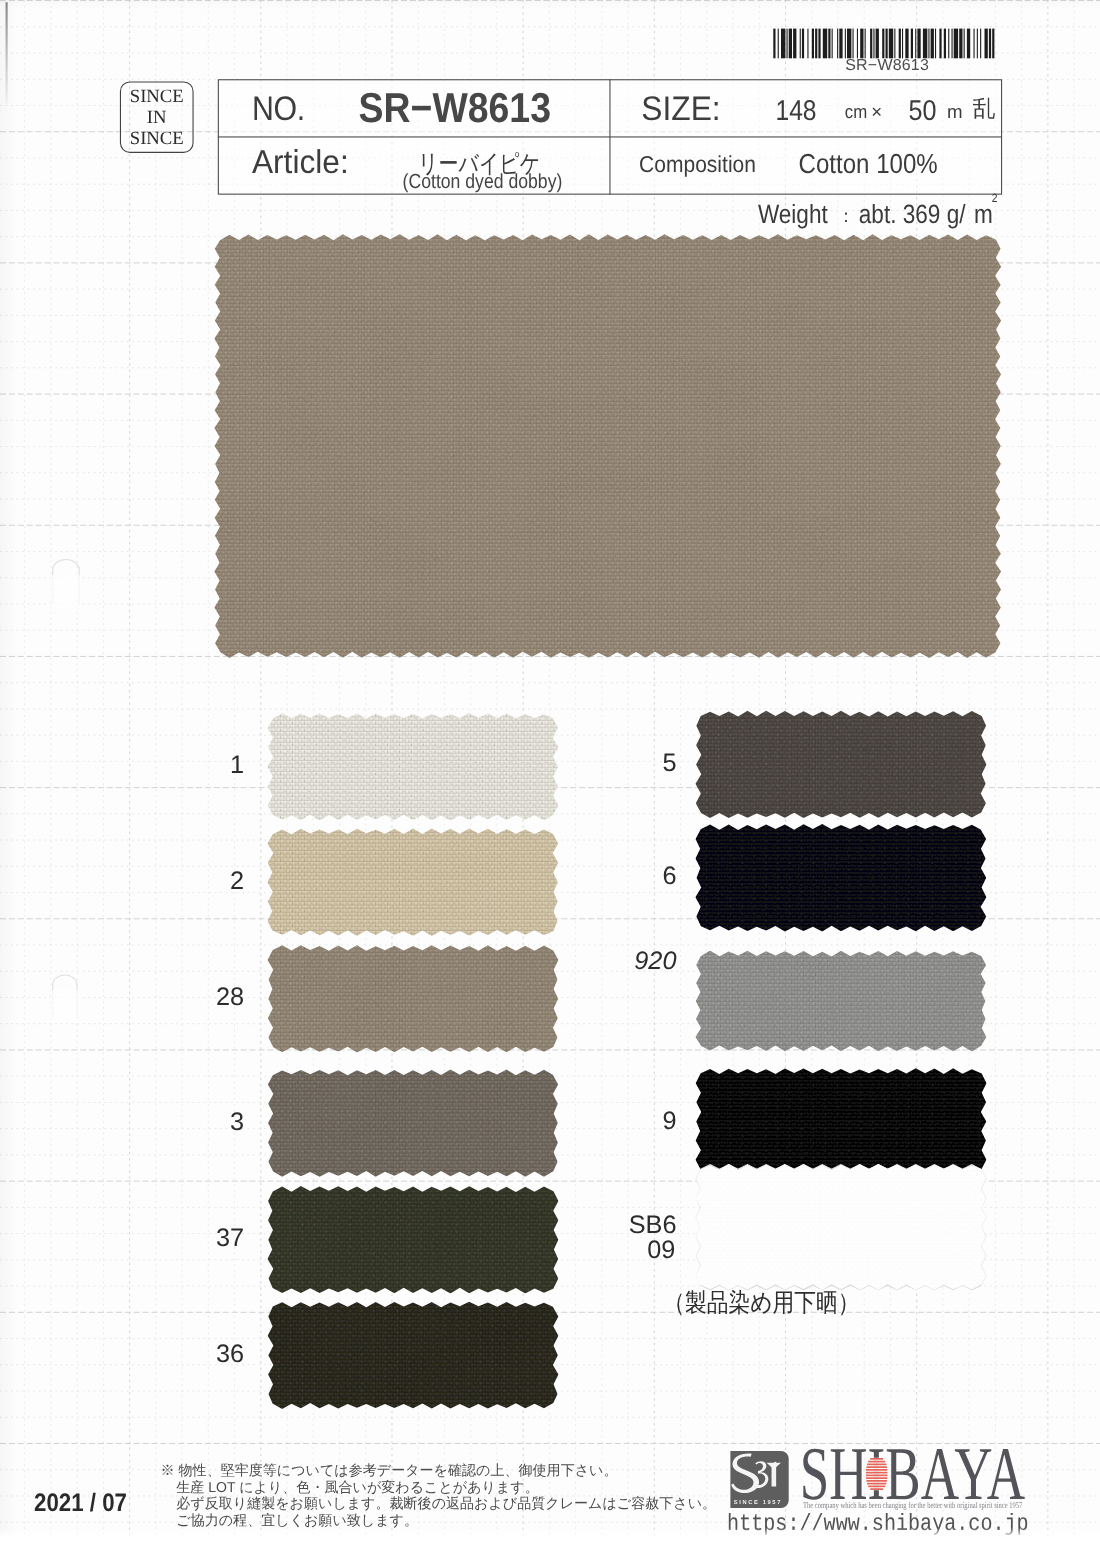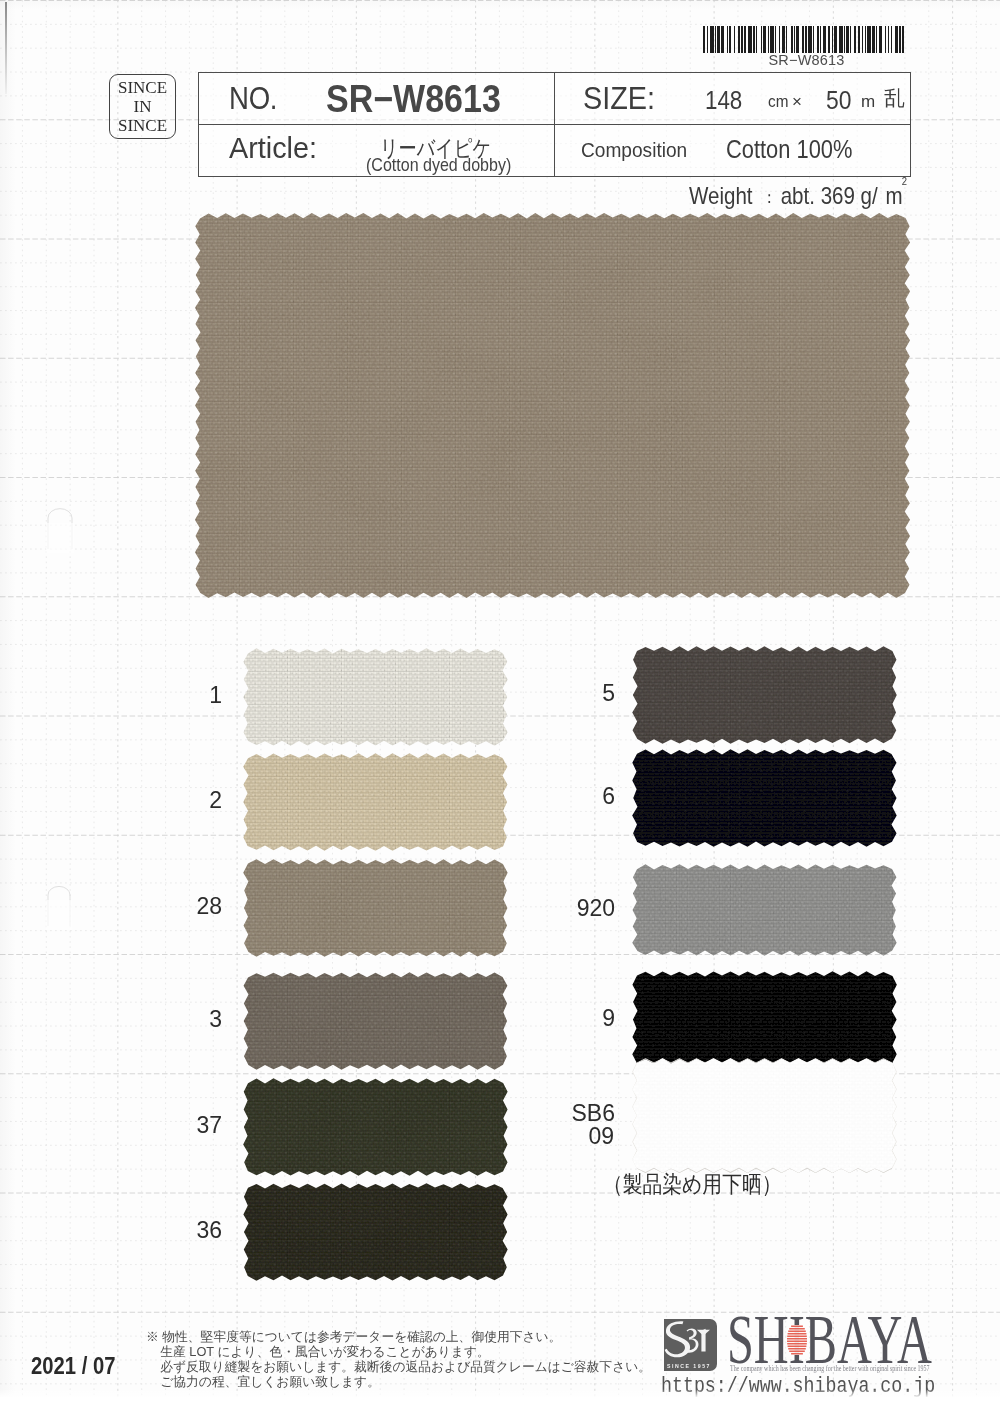--- a/index.html
+++ b/index.html
@@ -899,21 +899,21 @@
 
   <div id="codes">
       <div class="scode" style="left: 160px; top: 684px; width: 62px;">1</div>
       <div class="scode" style="left: 160px; top: 789px; width: 62px;">2</div>
       <div class="scode" style="left: 160px; top: 895px; width: 62px;">28</div>
       <div class="scode" style="left: 160px; top: 1008px; width: 62px;">3</div>
       <div class="scode" style="left: 160px; top: 1114px; width: 62px;">37</div>
       <div class="scode" style="left: 160px; top: 1219px; width: 62px;">36</div>
       <div class="scode" style="left: 534px; top: 682px; width: 81px;">5</div>
       <div class="scode" style="left: 534px; top: 785px; width: 81px;">6</div>
-      <div class="scode" style="left: 534px; top: 897px; width: 81px;">920</div>
+      <div class="scode" style="left: 534px; top: 862px; width: 81px; font-style: italic;">920</div>
       <div class="scode" style="left: 534px; top: 1007px; width: 81px;">9</div>
       <div class="scode" style="left: 534px; top: 1102px; width: 81px;">SB6</div>
       <div class="scode" style="left: 533px; top: 1125px; width: 81px;">09</div>
     </div>
 
   <div id="rightnote">（製品染め用下晒）</div>
 
   <div id="fdate">2021 / 07</div>
   <div id="fnotes">
       <div>※ 物性、堅牢度等については参考データーを確認の上、御使用下さい。</div>

